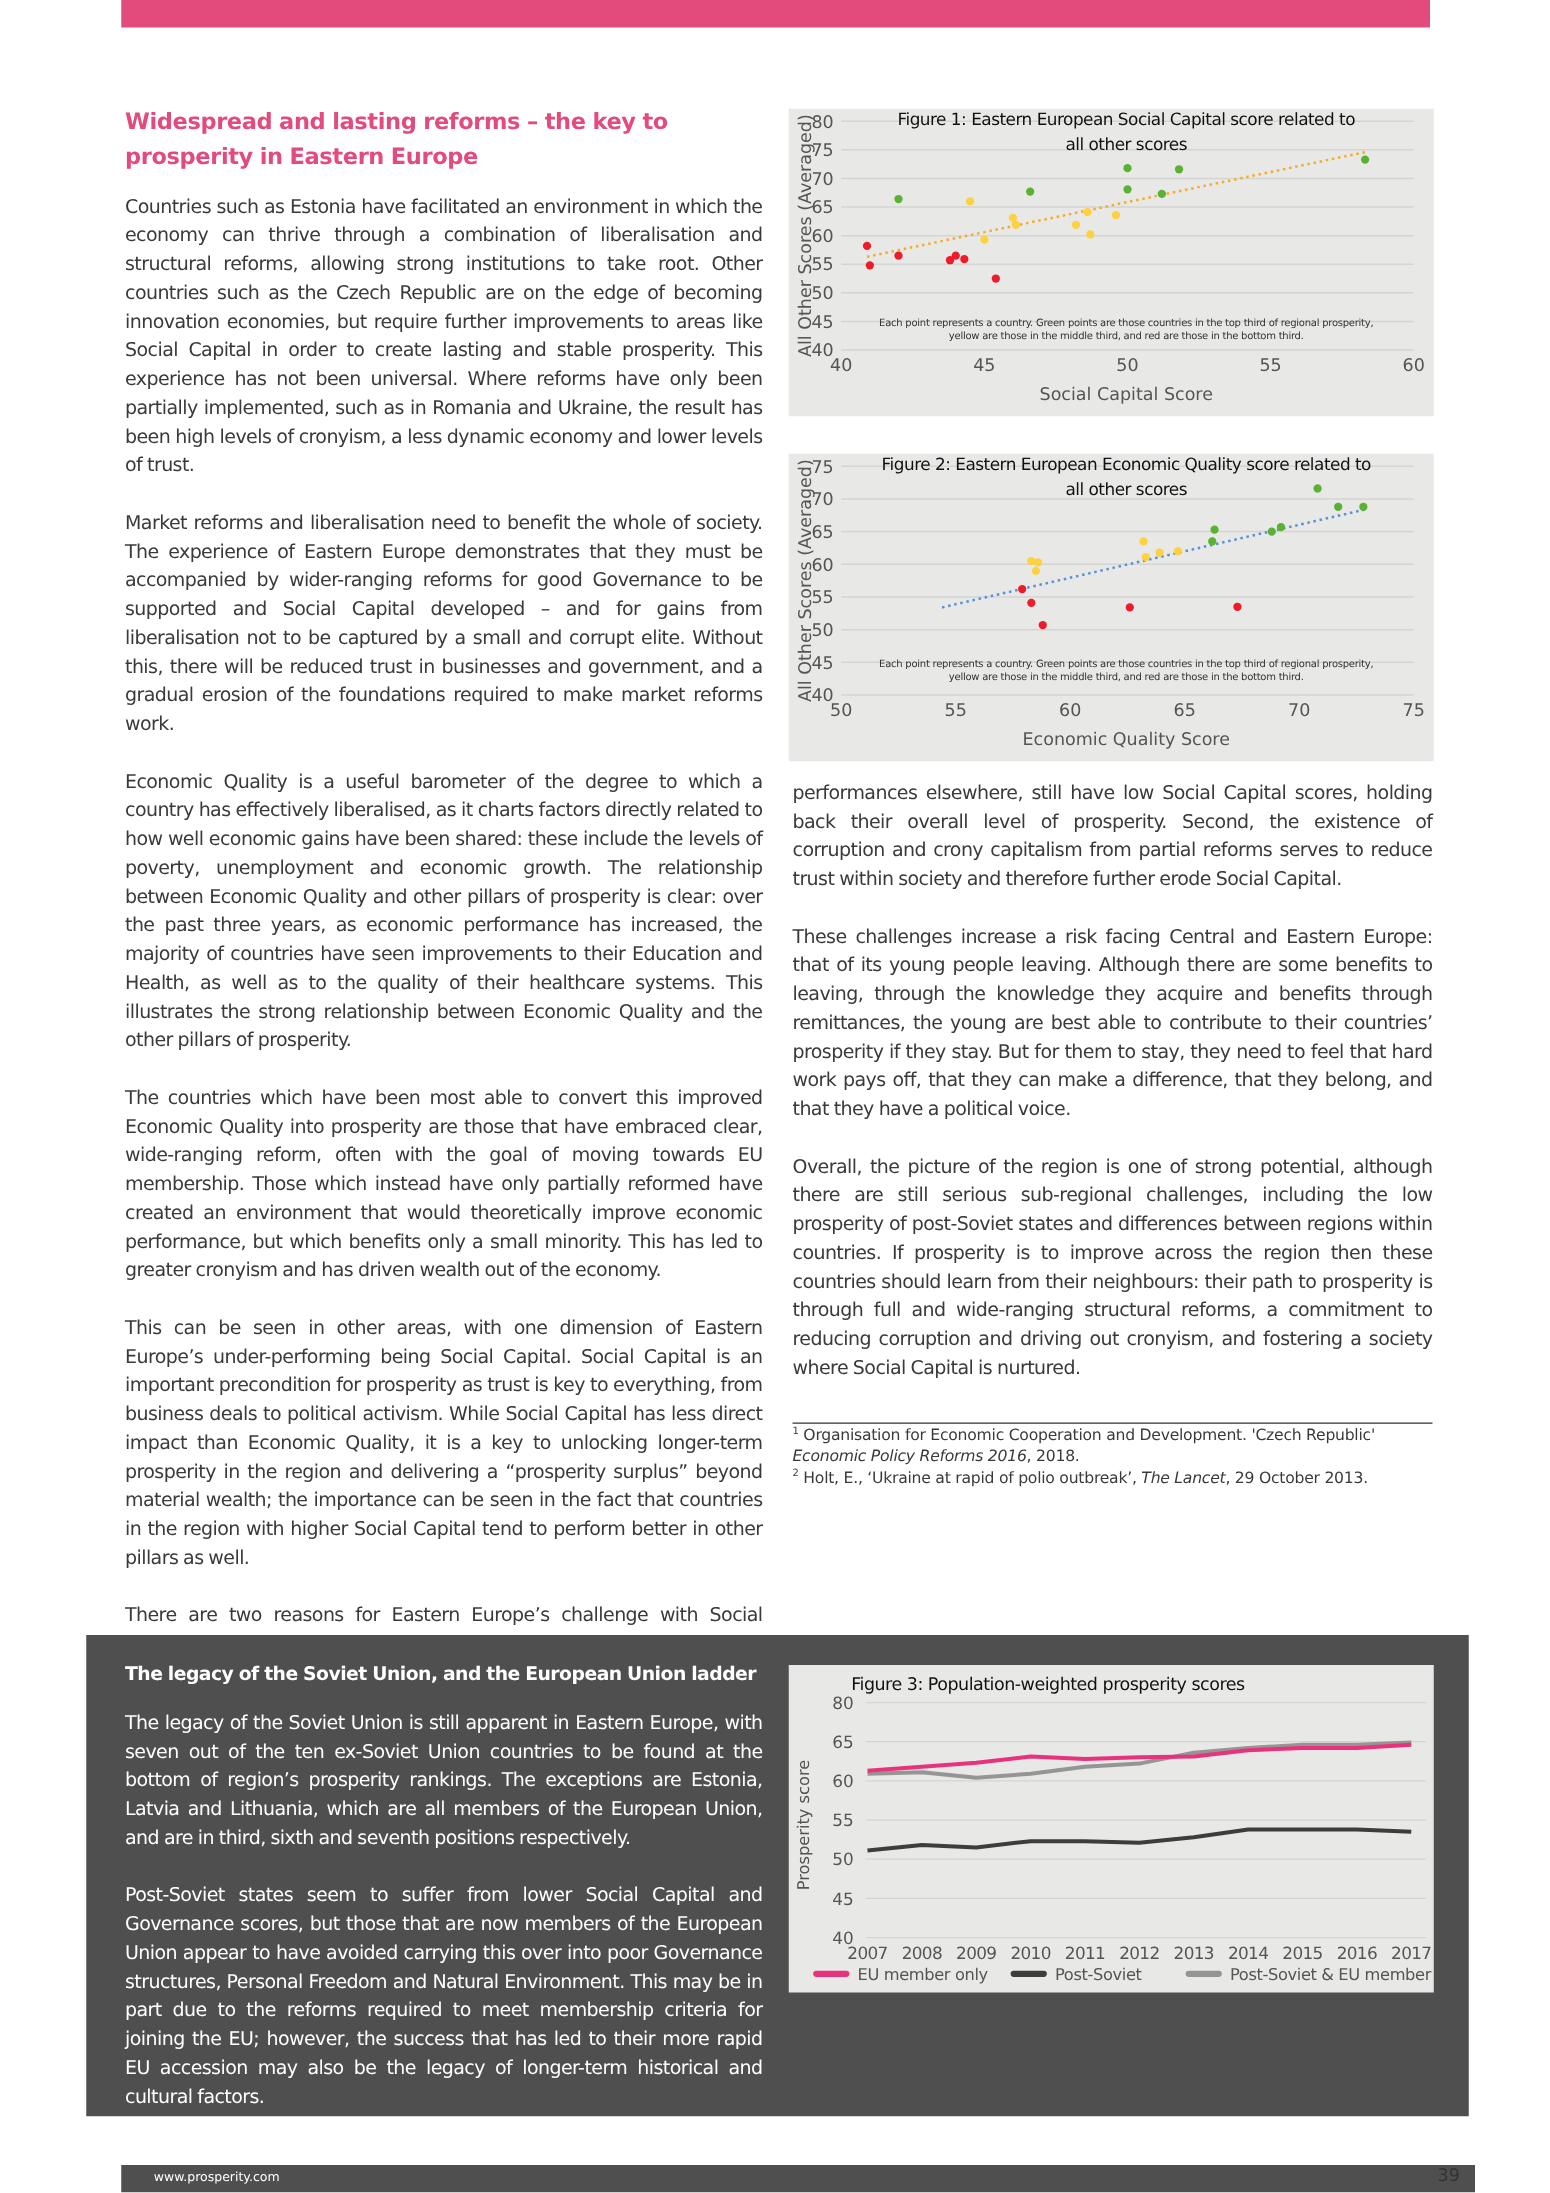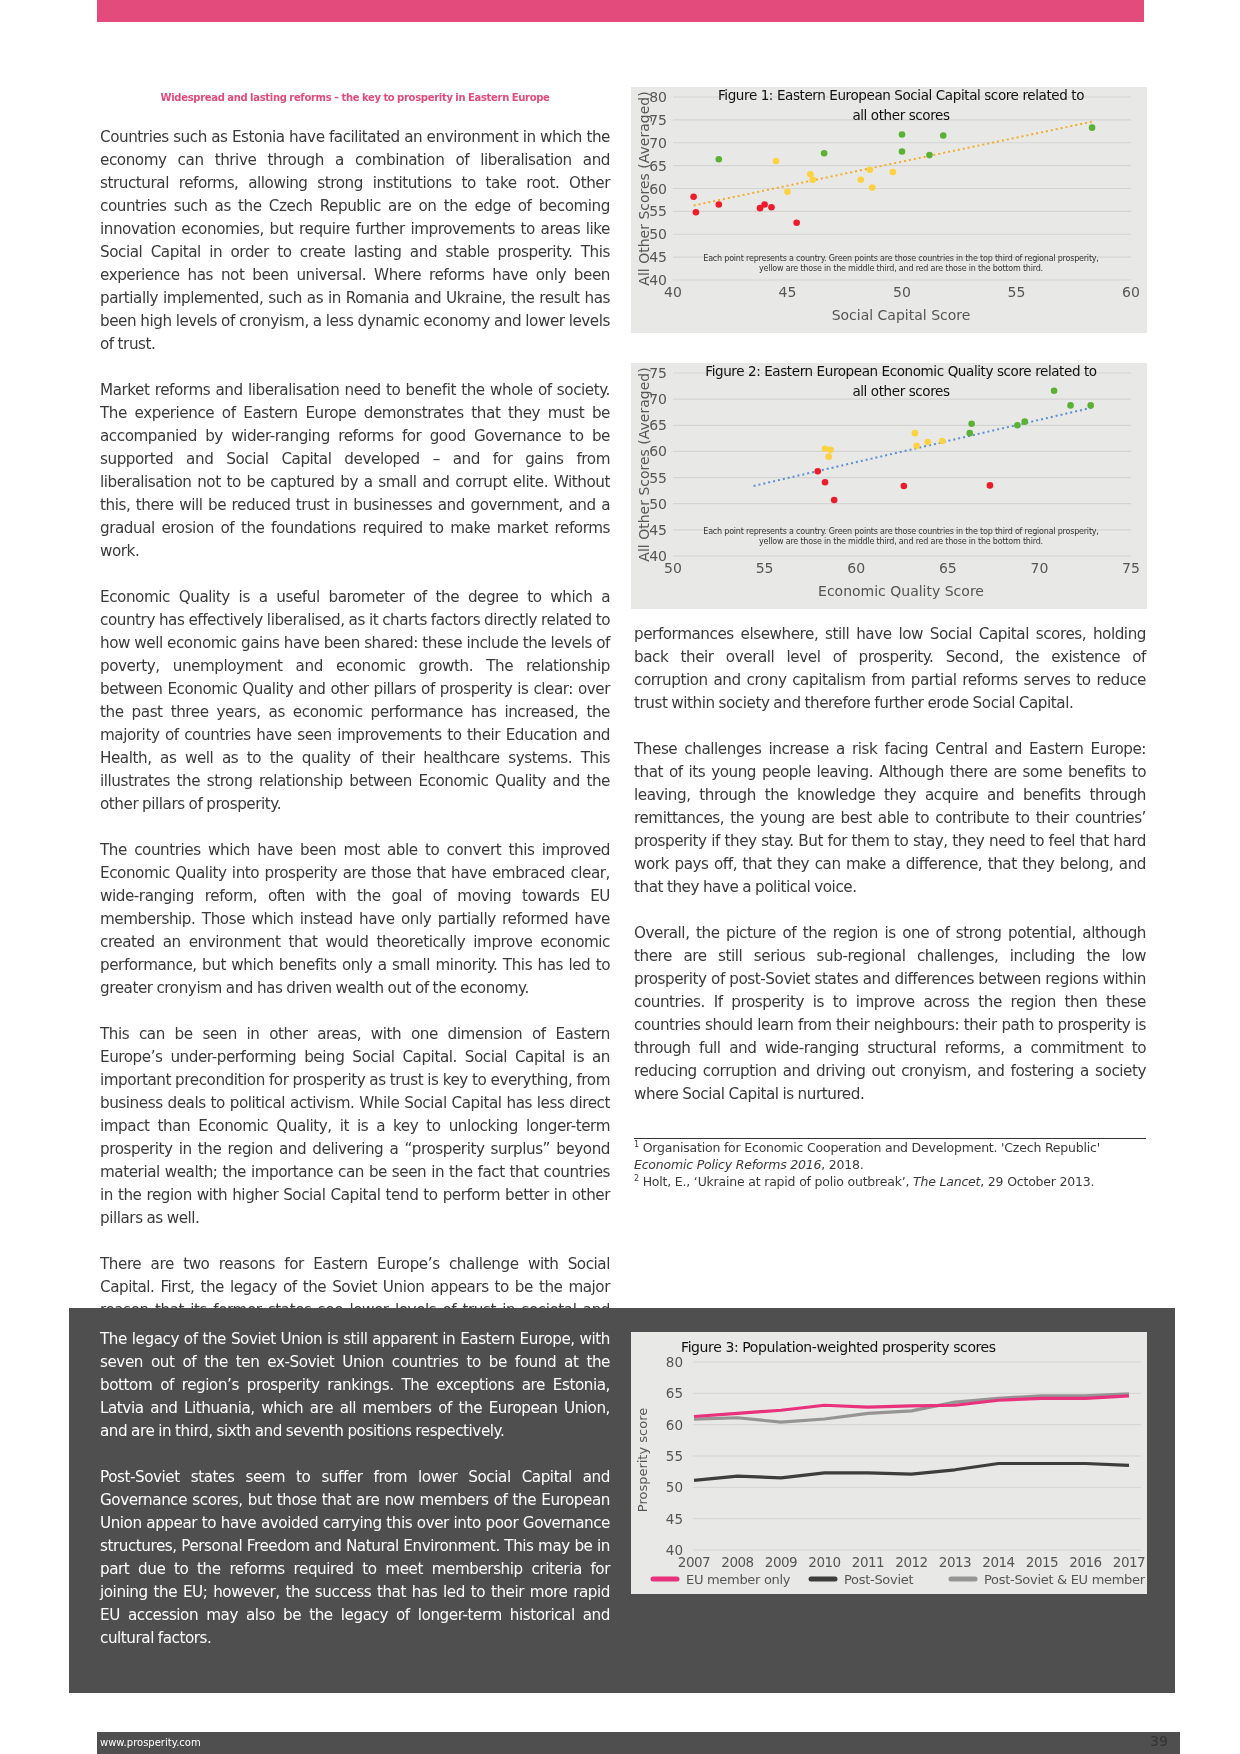--- a/index.html
+++ b/index.html
@@ -2,39 +2,39 @@
 <html><head>
 <meta charset="utf-8">
 <style>
   * { box-sizing: border-box; margin: 0; padding: 0; }
   html, body { width: 1240px; height: 1754px; background: #ffffff; overflow: hidden; }
   body { position: relative; font-family: "DejaVu Sans", sans-serif; color: #3a3a3a; }
   .topbar { position: absolute; left: 97px; top: 0; width: 1047px; height: 22px; background: #e24b7b; }
   .col { position: absolute; font-size: 15.2px; line-height: 23px; text-align: justify; letter-spacing: -0.45px; word-spacing: -0.5px; }
   .col-left { left: 100px; top: 84px; width: 510px; }
   .col-right { left: 634px; top: 623px; width: 512px; }
-  .heading { color: #e24b7b; font-weight: bold; font-size: 10px; line-height: 28px; text-align: center; margin-bottom: 14px; letter-spacing: -0.3px; }
+  .heading { color: #e24b7b; font-weight: bold; font-size: 18px; line-height: 28px; text-align: left; margin-bottom: 14px; letter-spacing: -0.3px; }
   .para { margin-bottom: 23px; }
   .notes-rule { border-top: 1px solid #333; margin-top: 32px; }
   .notes-title { font-size: 13px; margin-top: 10px; margin-bottom: 14px; letter-spacing: 0; }
   .note { font-size: 12.5px; line-height: 17px; text-align: left; letter-spacing: -0.2px; word-spacing: 0; }
   .note sup { font-size: 8px; vertical-align: super; line-height: 0; }
   .note i { font-style: italic; }
 
   .chartbox { position: absolute; background: #e8e8e6; }
   #fig1 { left: 631px; top: 87px; width: 516px; height: 246px; }
   #fig2 { left: 631px; top: 363px; width: 516px; height: 246px; }
   .chartbox svg { position: absolute; left: 0; top: 0; }
 
   .sidebar { position: absolute; left: 69px; top: 1308px; width: 1106px; height: 385px; background: #4f4f4f; }
   .side-text { position: absolute; left: 100px; top: 1328px; width: 510px; color: #ffffff; font-size: 15.2px; line-height: 23px; text-align: justify; letter-spacing: -0.45px; word-spacing: -0.5px; }
   .side-heading { font-weight: bold; font-size: 15px; margin-bottom: 16px; text-align: left; letter-spacing: -0.4px; }
   #fig3 { left: 631px; top: 1332px; width: 516px; height: 262px; }
 
-  .footer { position: absolute; left: 97px; top: 1732px; width: 1083px; height: 22px; background: #4f4f4f; color: #ffffff; font-size: 10px; line-height: 22px; padding-left: 3px; }
+  .footer { position: absolute; left: 97px; top: 1732px; width: 1083px; height: 22px; background: #4f4f4f; color: #ffffff; font-size: 10px; line-height: 22px; padding-left: 26px; }
   .pagenum { position: absolute; left: 1150px; top: 1732px; font-size: 14px; color: #333; line-height: 18px; text-align: center; }
 </style>
 </head>
 <body>
 
 <div class="topbar"></div>
 
 <div class="col col-left">
   <div class="heading">Widespread and lasting reforms – the key to prosperity in Eastern Europe</div>
   <p class="para">Countries such as Estonia have facilitated an environment in which the economy can thrive through a combination of liberalisation and structural reforms, allowing strong institutions to take root. Other countries such as the Czech Republic are on the edge of becoming innovation economies, but require further improvements to areas like Social Capital in order to create lasting and stable prosperity. This experience has not been universal. Where reforms have only been partially implemented, such as in Romania and Ukraine, the result has been high levels of cronyism, a less dynamic economy and lower levels of trust.</p>
@@ -164,20 +164,21 @@
     <span>Organisation for Economic Cooperation and Development. 'Czech Republic' </span><i>Economic Policy Reforms 2016</i><span>, 2018.</span>
   </div>
   <div class="note">
     <sup>2</sup>
     <span>Holt, E., ‘Ukraine at rapid of polio outbreak’, </span><i>The Lancet</i><span>, 29 October 2013.</span>
   </div>
 </div>
 
 <div class="sidebar"></div>
 <div class="side-text">
+  <div class="side-heading">The legacy of the Soviet Union, and the European Union ladder</div>
   <p class="para">The legacy of the Soviet Union is still apparent in Eastern Europe, with seven out of the ten ex-Soviet Union countries to be found at the bottom of region’s prosperity rankings. The exceptions are Estonia, Latvia and Lithuania, which are all members of the European Union, and are in third, sixth and seventh positions respectively.</p>
   <p class="para">Post-Soviet states seem to suffer from lower Social Capital and Governance scores, but those that are now members of the European Union appear to have avoided carrying this over into poor Governance structures, Personal Freedom and Natural Environment. This may be in part due to the reforms required to meet membership criteria for joining the EU; however, the success that has led to their more rapid EU accession may also be the legacy of longer-term historical and cultural factors.</p>
 </div>
 <div class="chartbox" id="fig3">
   <svg width="516" height="262">
       <line x1="62" x2="510" y1="218" y2="218" stroke="#d4d4d2" stroke-width="1"></line>
       <text x="52" y="223" text-anchor="end" font-size="13.5" fill="#555" font-family="&quot;DejaVu Sans&quot;, sans-serif">40</text>
       <line x1="62" x2="510" y1="186.66666666666666" y2="186.66666666666666" stroke="#d4d4d2" stroke-width="1"></line>
       <text x="52" y="191.66666666666666" text-anchor="end" font-size="13.5" fill="#555" font-family="&quot;DejaVu Sans&quot;, sans-serif">45</text>
       <line x1="62" x2="510" y1="155.33333333333334" y2="155.33333333333334" stroke="#d4d4d2" stroke-width="1"></line>

